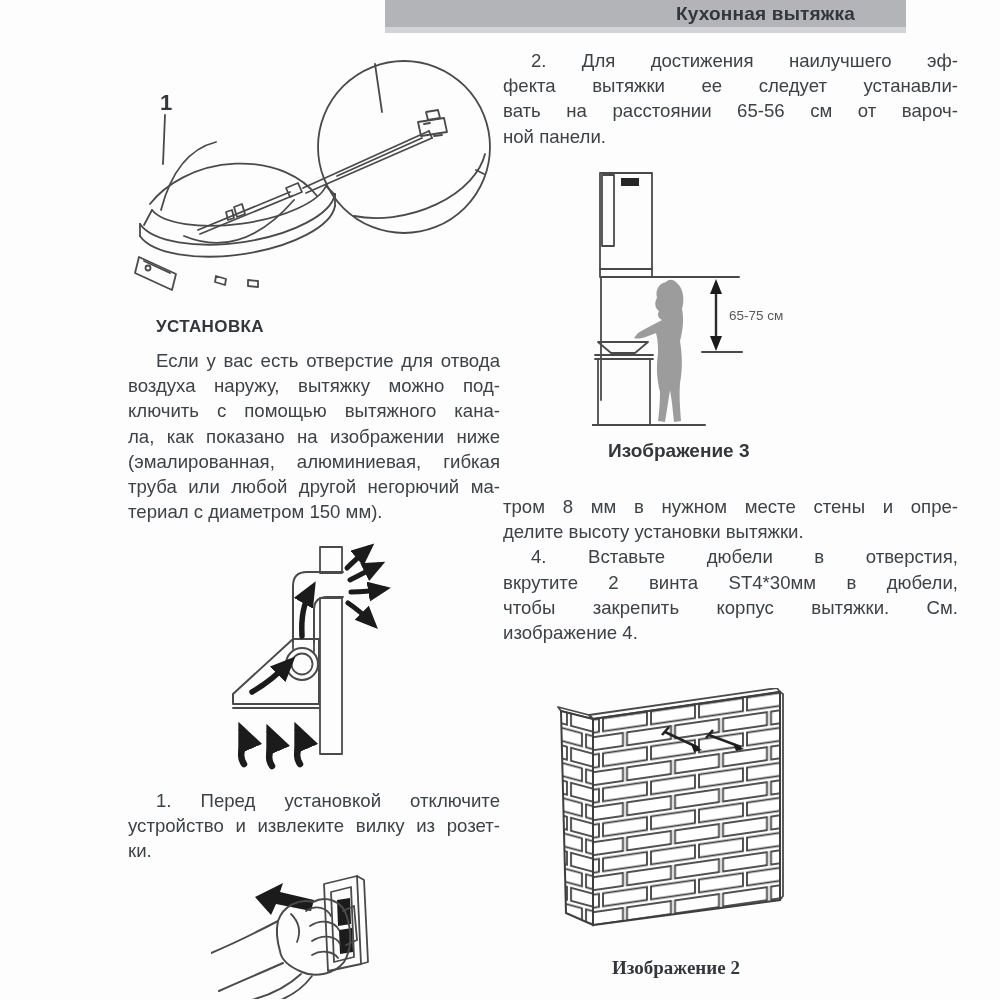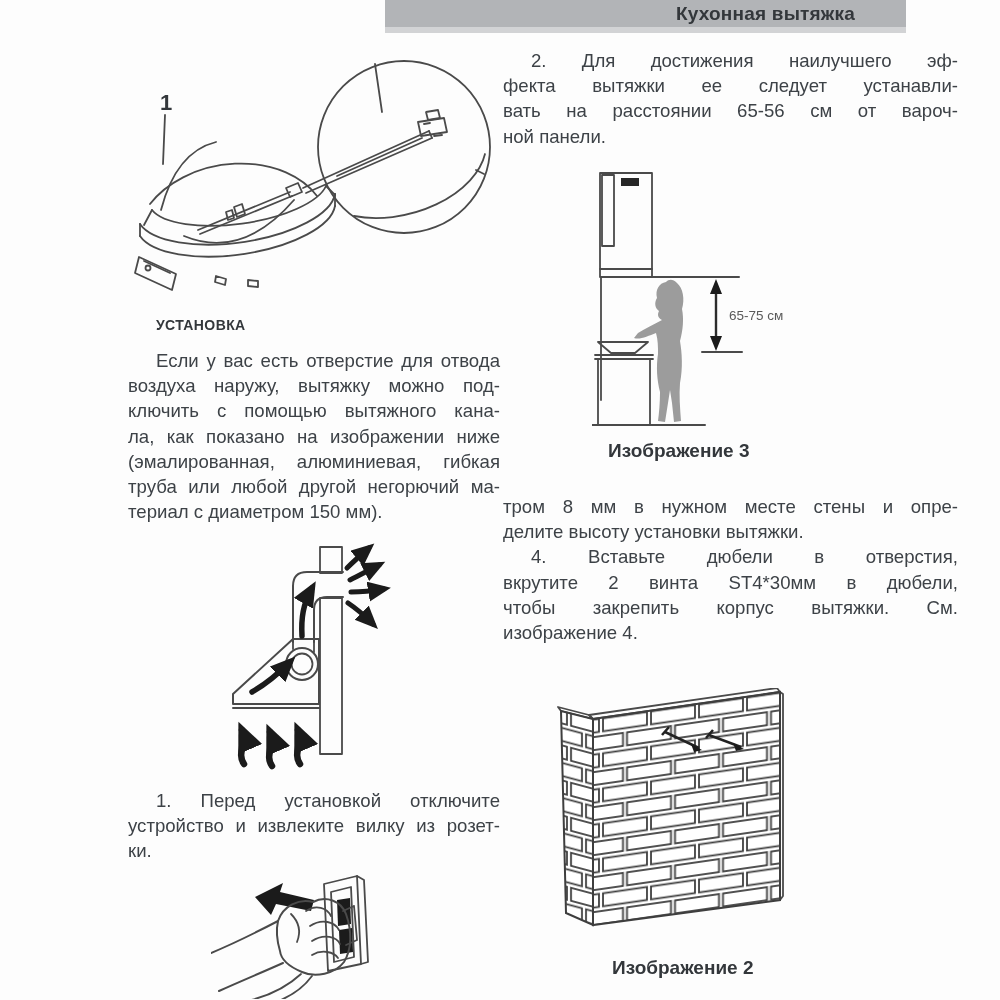--- a/index.html
+++ b/index.html
@@ -6,21 +6,21 @@
   .page{position:relative;width:1000px;height:1000px;background:#fdfdfd;overflow:hidden;
         font-family:"Liberation Sans","DejaVu Sans",sans-serif;color:#3d4247;}
   .header-bar{position:absolute;left:385px;top:0;width:521px;height:27px;
               background:#b2b4b7;border-bottom:6px solid #d2d3d5;}
   .header-title{height:27px;line-height:27px;text-align:right;padding-right:51px;
                 font-weight:bold;font-size:19px;color:#33373b;letter-spacing:.2px;border-radius:6px;}
   .tb{position:absolute;font-size:18.6px;}
   .tl{line-height:25.2px;text-align:justify;text-align-last:justify;}
   .tle{line-height:25.2px;text-align:left;text-align-last:left;}
   .ind{text-indent:28px;}
-  .heading{position:absolute;left:156px;top:317px;margin:0;font-size:14px;font-weight:bold;
+  .heading{position:absolute;left:156px;top:317px;margin:0;font-size:17px;font-weight:bold;
            color:#33373b;letter-spacing:.4px;}
   .caption{position:absolute;font-size:19px;font-weight:bold;color:#33373b;}
   .fig{position:absolute;}
   .la{stroke:#4a4a4a;fill:none;stroke-width:1.8;stroke-linecap:round;stroke-linejoin:round;}
   .la2{stroke:#4a4a4a;fill:none;stroke-width:2;stroke-linecap:round;stroke-linejoin:round;}
   .blk{fill:#1b1b1b;stroke:none;}
   .flow{stroke:#1b1b1b;fill:none;stroke-linecap:round;}
   .svgtxt{font-family:"Liberation Sans","DejaVu Sans",sans-serif;}
 </style>
 </head>
@@ -226,15 +226,15 @@
     <g>
       <line x1="112" y1="44" x2="146" y2="60" stroke="#222" stroke-width="2.5"></line>
       <line x1="109" y1="47" x2="116" y2="39" stroke="#222" stroke-width="2.5"></line>
       <path d="M 149 62 L 138 56 L 141 64 Z" class="blk"></path>
       <line x1="156" y1="47" x2="188" y2="59" stroke="#222" stroke-width="2.5"></line>
       <line x1="153" y1="50" x2="160" y2="42" stroke="#222" stroke-width="2.5"></line>
       <path d="M 191 61 L 180 55 L 183 63 Z" class="blk"></path>
     </g>
   </svg>
 
-  <div class="caption" style="left:612px;top:957px;">Изображение 2</div>
+  <div class="caption" style="left:612px;top:957px;font-family:Liberation Serif, serif;">Изображение 2</div>
 
 </div>
 
 </body></html>

